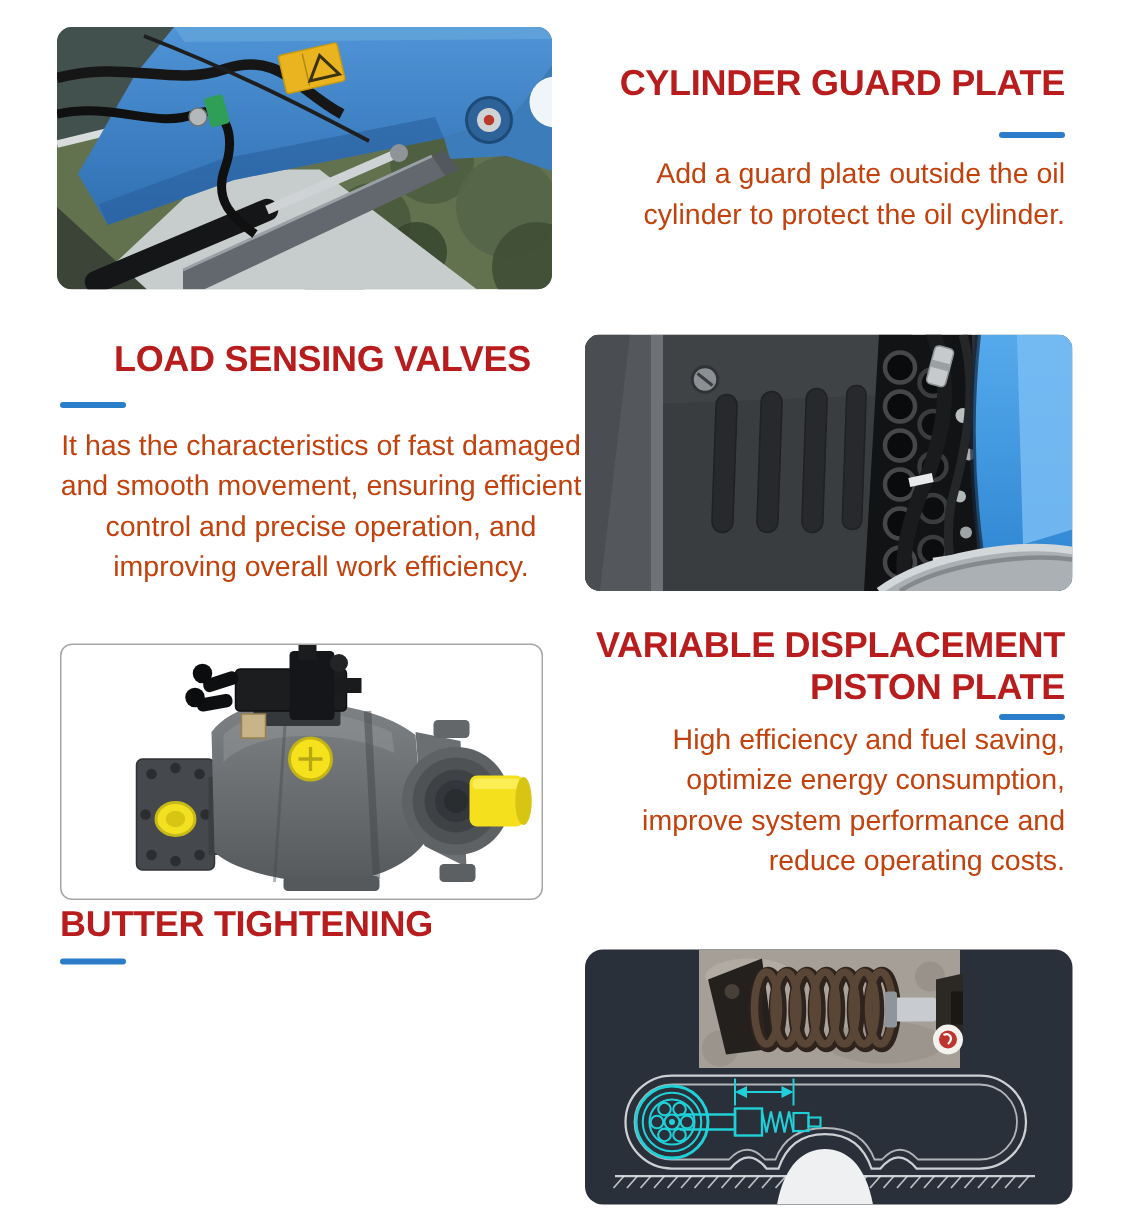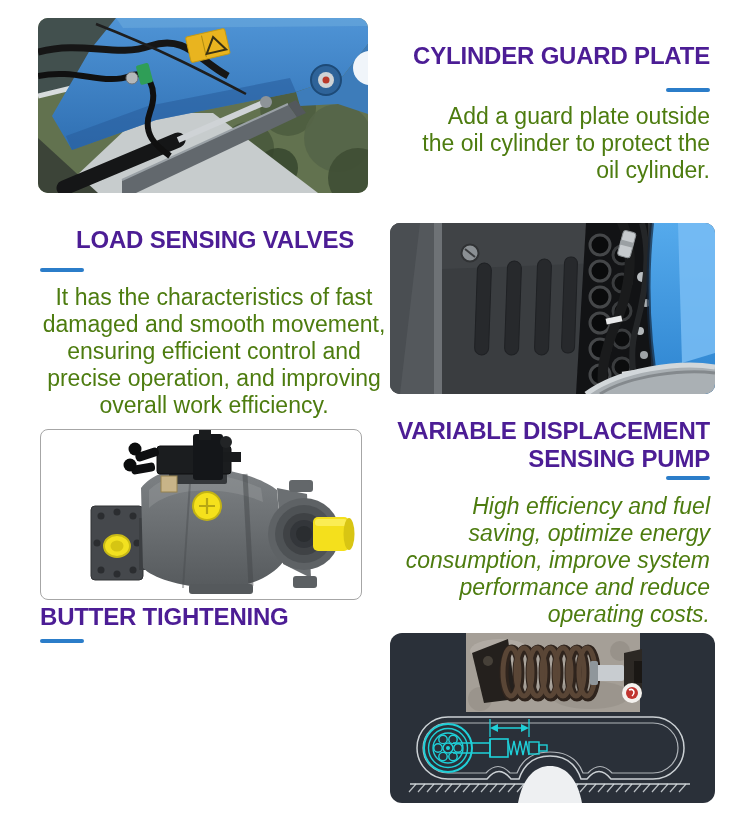--- a/index.html
+++ b/index.html
@@ -1,23 +1,23 @@
 <!DOCTYPE html>
 <html><head>
 <meta charset="utf-8">
 <style>
   html,body{margin:0;padding:0;background:#ffffff;}
   .canvas{position:relative;width:750px;height:821px;background:#fff;overflow:hidden;
           font-family:"Liberation Sans",sans-serif;}
   .photo{position:absolute;border-radius:10px;overflow:hidden;}
   .photo svg{display:block;}
   .tb{position:absolute;}
-  .tb h2{margin:0;font-size:24px;line-height:28px;font-weight:700;color:#4c1d95;letter-spacing:-0.2px;}
+  .tb h2{margin:0;font-size:24px;line-height:28px;font-weight:700;color:#b91c1c;letter-spacing:-0.2px;}
   .divider{width:44px;height:4px;background:#2b7dc9;border-radius:2px;}
-  .tb p{margin:0;font-size:23px;line-height:27px;color:#4d7c0f;}
+  .tb p{margin:0;font-size:19px;line-height:27px;color:#c2410c;}
   .tb.right{text-align:right;}
   .tb.right .divider{margin-left:auto;}
   .tb.right p{margin-left:auto;}
   .pump-card{position:absolute;left:40px;top:429px;width:320px;height:169px;background:#fff;
              border:1px solid #a6a6a6;border-radius:8px;overflow:hidden;}
   .track-card{position:absolute;left:390px;top:633px;width:325px;height:170px;background:#2a3039;
               border-radius:12px;overflow:hidden;}
 </style>
 </head>
 <body>
@@ -196,24 +196,24 @@
       <rect x="272" y="87" width="36" height="34" rx="5" fill="#f4e01c"></rect>
       <rect x="274" y="89" width="32" height="7" rx="3" fill="#fbee5e" opacity=".85"></rect>
       <ellipse cx="308" cy="104" rx="5.5" ry="16" fill="#d8c513"></ellipse>
       <rect x="148" y="154" width="64" height="10" rx="3" fill="#55595c"></rect>
     </svg>
   </div>
 
   <div class="tb right" style="right:40px;top:417px;width:340px;">
     <h2>
         <span style="display:block">VARIABLE DISPLACEMENT</span>
-        <span style="display:block">SENSING PUMP</span>
+        <span style="display:block">PISTON PLATE</span>
       </h2>
     <div class="divider" style="margin-top:3px;"></div>
-    <p style="margin-top:13px;width:312px;font-style:italic;">High efficiency and fuel saving, optimize energy consumption, improve system performance and reduce operating costs.</p>
+    <p style="width:312px;">High efficiency and fuel saving, optimize energy consumption, improve system performance and reduce operating costs.</p>
   </div>
 
   <div class="tb" style="left:40px;top:603px;width:350px;">
     <h2>BUTTER TIGHTENING</h2>
     <div class="divider" style="margin-top:8px;"></div>
   </div>
 
   <div class="track-card">
     <svg width="325" height="170" viewBox="0 0 325 170">
 

